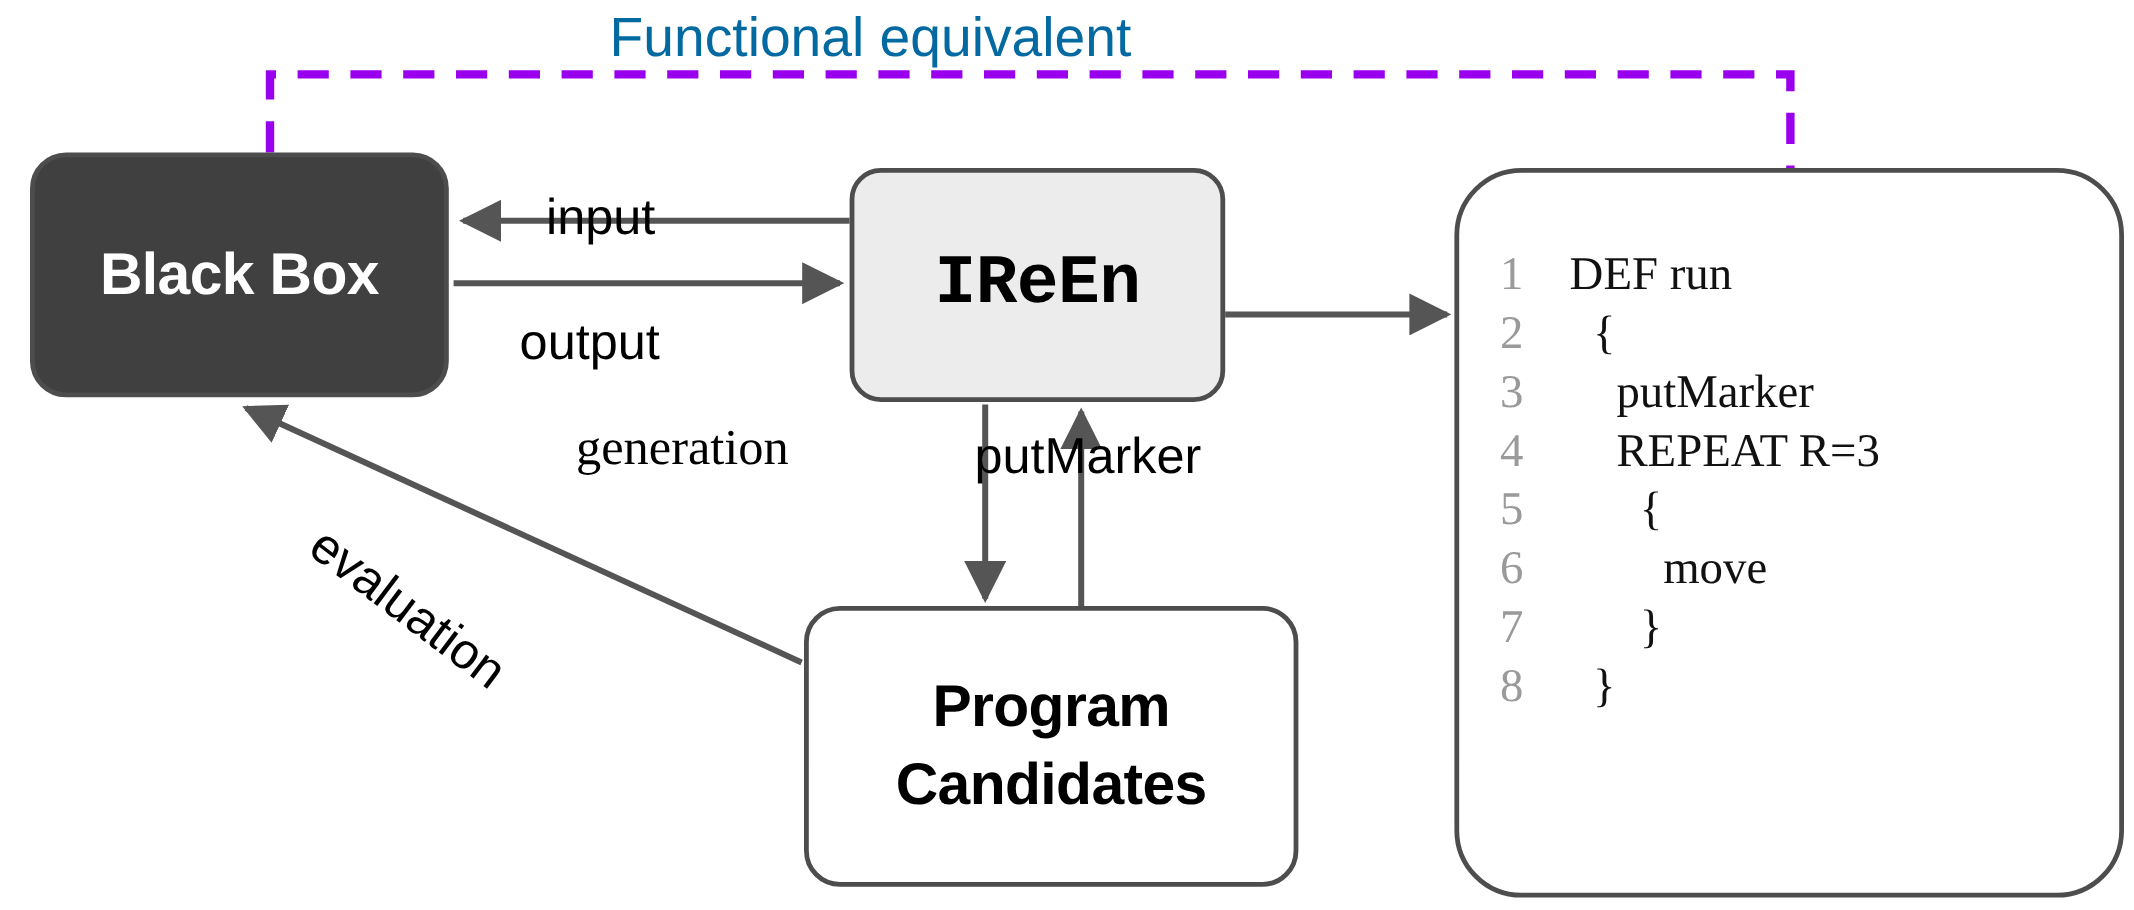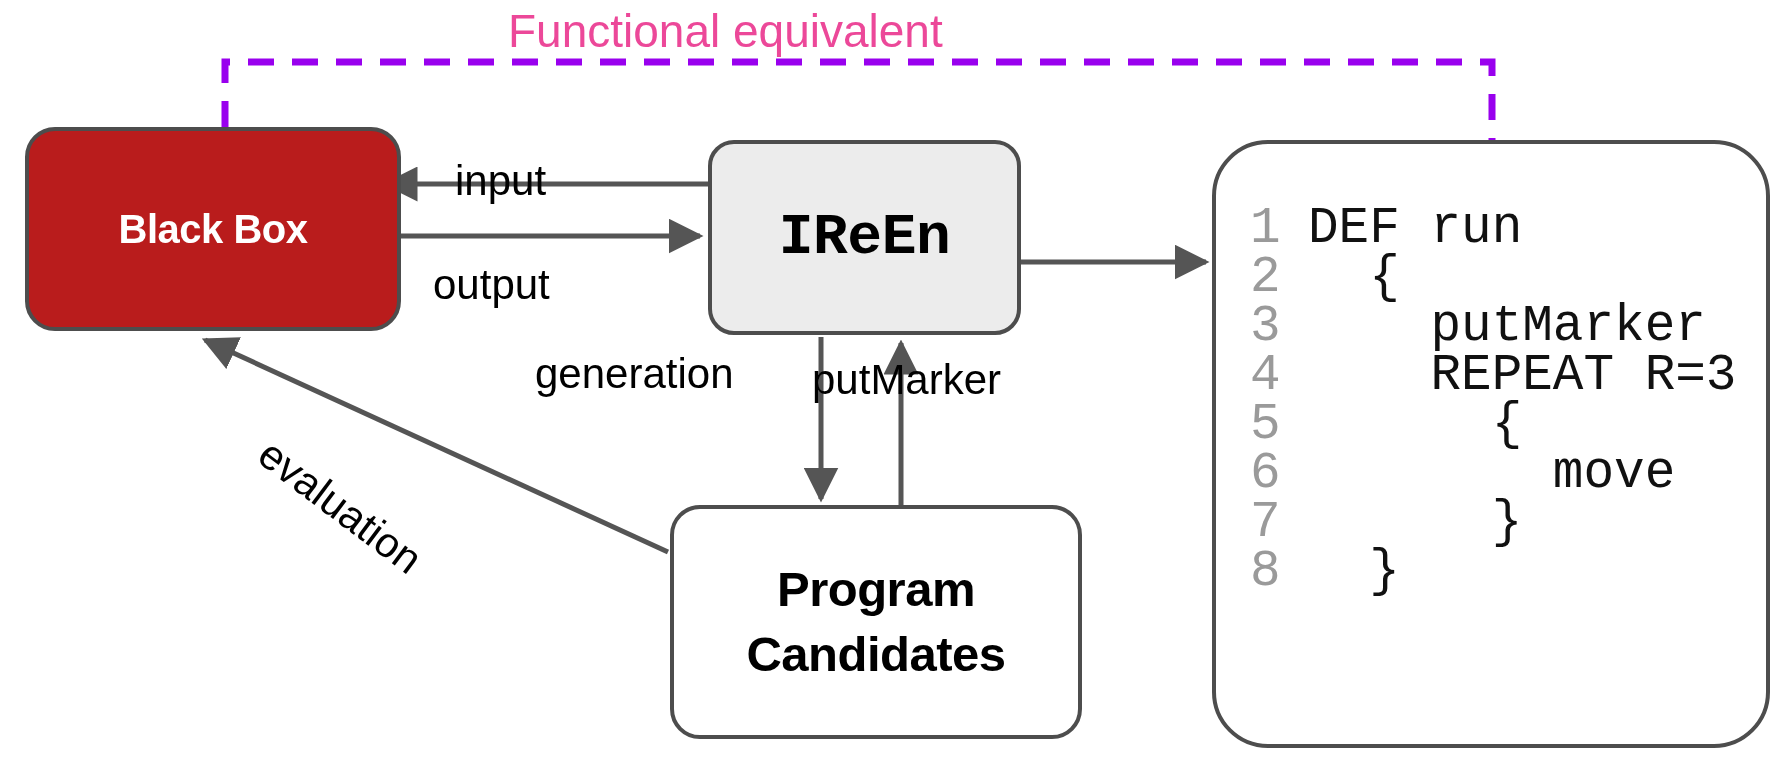--- a/index.html
+++ b/index.html
@@ -29,28 +29,28 @@
     box-sizing: border-box;
     display: flex;
     align-items: center;
     justify-content: center;
     text-align: center;
   }
   
   #blackbox {
     left: 25px;
     top: 127px;
-    width: 376px;
+    width: 349px;
     height: 204px;
-    background: #b91c1c;
+    background: #404040;
     border: 4px solid #4d4d4d;
     border-radius: 30px;
     color: #ffffff;
     font-weight: bold;
-    font-size: 40px;
+    font-size: 49px;
     line-height: 1.32;
     letter-spacing: -0.5px;
   }
   
   #ireen {
     left: 708px;
     top: 140px;
     width: 313px;
     height: 195px;
     background: #ececec;
@@ -87,22 +87,22 @@
     box-sizing: border-box;
     background: #ffffff;
     border: 4px solid #4d4d4d;
     border-radius: 56px;
     overflow: hidden;
   }
   #codelist {
     position: absolute;
     left: 34px;
     top: 60px;
-    font-family: Liberation Mono, monospace;
-    font-size: 51px;
+    font-family: Liberation Serif, serif;
+    font-size: 39px;
     line-height: 49px;
     white-space: pre;
   }
   .code-row {
     display: block;
     white-space: pre;
   }
   .lineno {
     display: inline-block;
     width: 58px;
@@ -114,32 +114,32 @@
   }
   
   .label {
     position: absolute;
     color: #000000;
     font-size: 42px;
     white-space: nowrap;
   }
   #lbl-input { left: 455px; top: 133px; margin-top: 24px; }
   #lbl-output { left: 433px; top: 225px; margin-top: 36px; }
-  #lbl-generation { left: 535px; top: 350px; }
+  #lbl-generation { left: 480px; top: 350px; font-family: Liberation Serif, serif; }
   #lbl-feedback { left: 812px; top: 356px; }
   #lbl-evaluation {
     left: 278px;
     top: 430px;
     transform: rotate(37deg);
     transform-origin: left top;
   }
   #lbl-funcequiv {
     left: 508px;
     top: 4px;
-    color: #ec4899;
+    color: #0369a1;
     font-size: 46px;
   }
 </style>
 </head>
 <body>
 
 <div id="stage">
 
   <svg id="wires" viewBox="0 0 1778 758">
     <defs>

